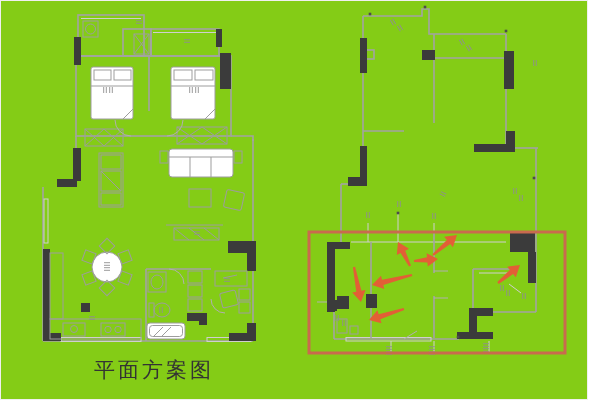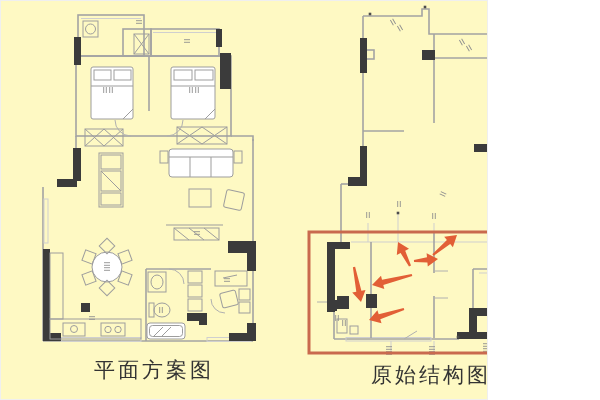--- a/index.html
+++ b/index.html
@@ -1,16 +1,16 @@
 <!DOCTYPE html>
 <html><head>
 <meta charset="utf-8">
 <style>
   html,body{margin:0;padding:0;background:#fff;}
-  #canvas{position:relative;width:488px;height:400px;background:#fef9c3;border:1px solid #efefef;box-sizing:border-box;overflow:hidden;font-family:"Liberation Sans",sans-serif;}
+  #canvas{position:relative;width:588px;height:400px;background:#84cc16;border:1px solid #efefef;box-sizing:border-box;overflow:hidden;font-family:"Liberation Sans",sans-serif;}
   svg{position:absolute;left:0;top:0;}
   .ln{stroke:#a3a3a3;stroke-width:1.6;fill:none;}
   .tn{stroke:#b0b0b0;stroke-width:1;fill:none;}
   .lt{stroke:#cfcfcf;stroke-width:1;fill:none;}
   .bk{fill:#3b3b3b;stroke:none;}
   .fur{stroke:#9d9d9d;stroke-width:1;fill:none;}
   .furf{fill:#ffffff;stroke:#9d9d9d;stroke-width:1;}
   .caption{position:absolute;color:#333;font-size:21px;letter-spacing:3px;white-space:nowrap;transform:translateX(-50%);}
   #cap-left{left:153px;top:355px;}
   #cap-right{left:430px;top:360px;}
@@ -301,15 +301,14 @@
           <polygon points="432.7,254.8 449.2,243.0 451.9,246.3 456.0,234.0 443.2,235.8 445.9,239.0 431.3,253.2" fill="#e25f36"></polygon>
           <polygon points="410.7,272.9 381.0,278.8 380.0,274.7 371.0,284.0 383.3,287.9 382.3,283.9 411.3,275.1" fill="#e25f36"></polygon>
           <polygon points="351.9,266.2 355.3,290.7 351.2,291.6 360.0,301.0 364.5,288.9 360.4,289.7 354.1,265.8" fill="#e25f36"></polygon>
           <polygon points="402.7,307.0 377.7,313.2 376.4,309.2 368.0,319.0 380.5,322.2 379.3,318.2 403.3,309.0" fill="#e25f36"></polygon>
           <polygon points="497.7,282.9 512.1,273.0 514.8,276.2 519.0,264.0 506.2,265.7 508.8,269.0 496.3,281.1" fill="#e25f36"></polygon>
         </g>
   </g>
 </svg>
 
 <div class="caption" id="cap-left">平面方案图</div>
-<div class="caption" id="cap-right">原始结构图</div>
 
 </div>
 
 </body></html>

